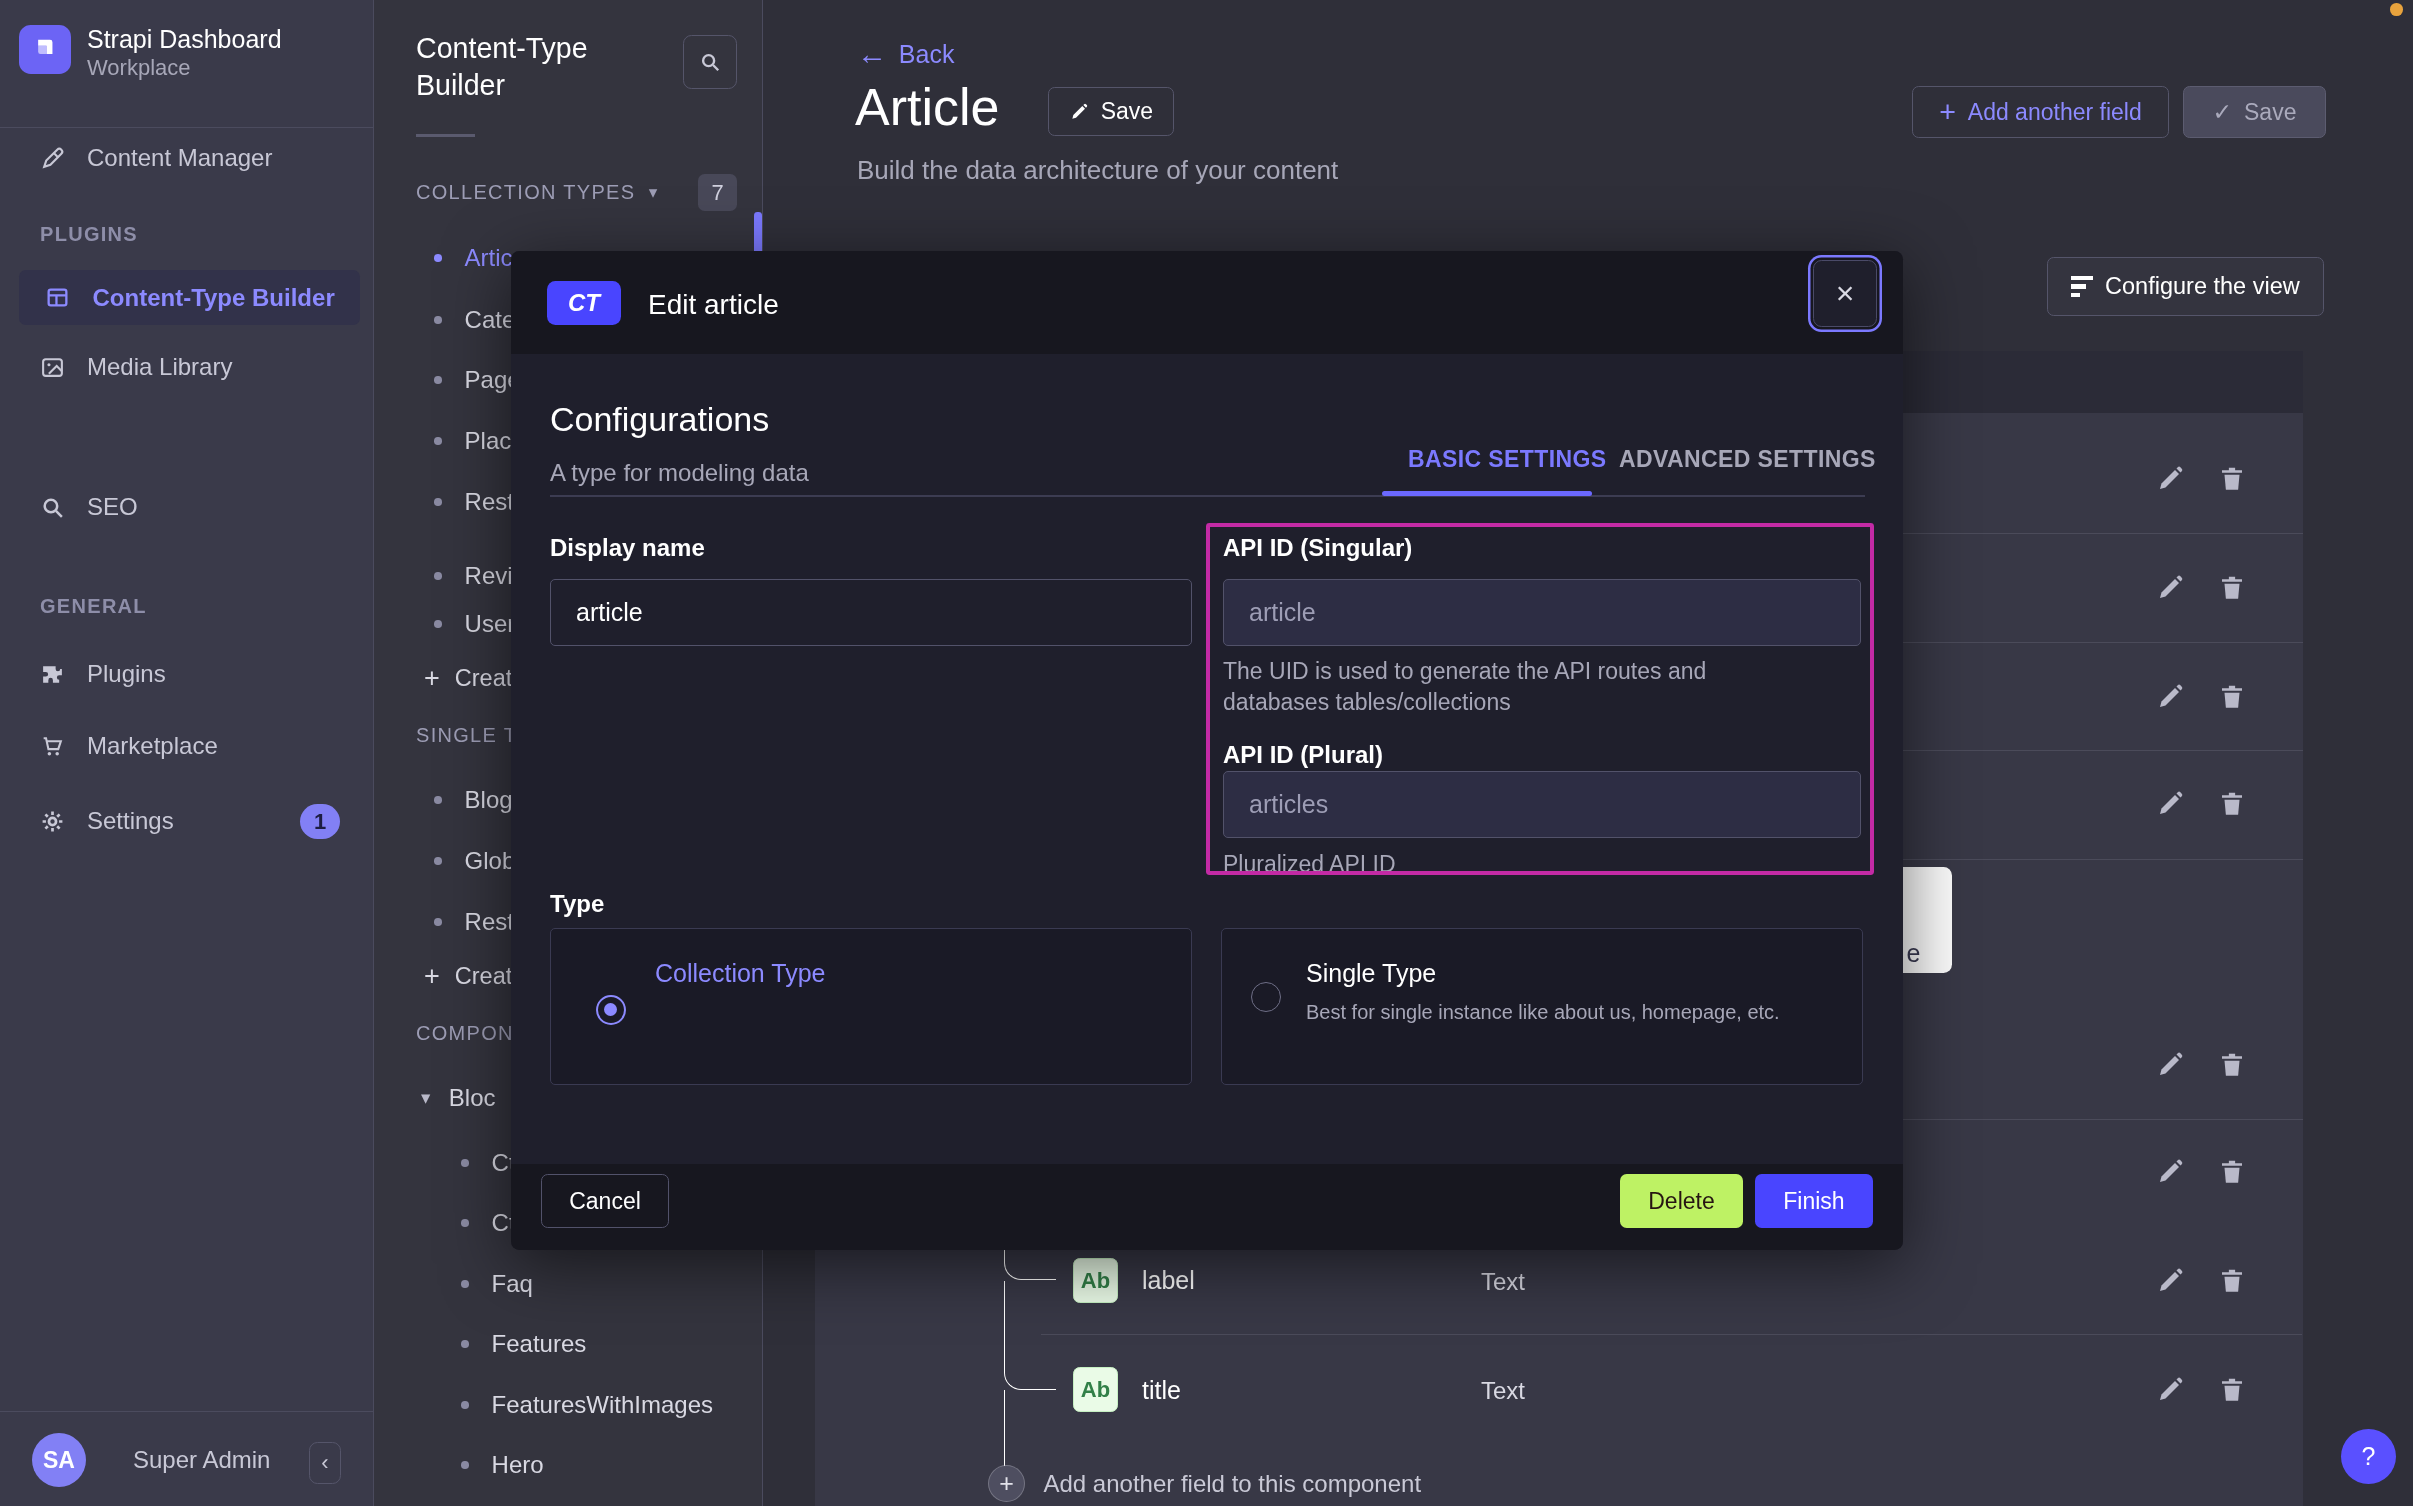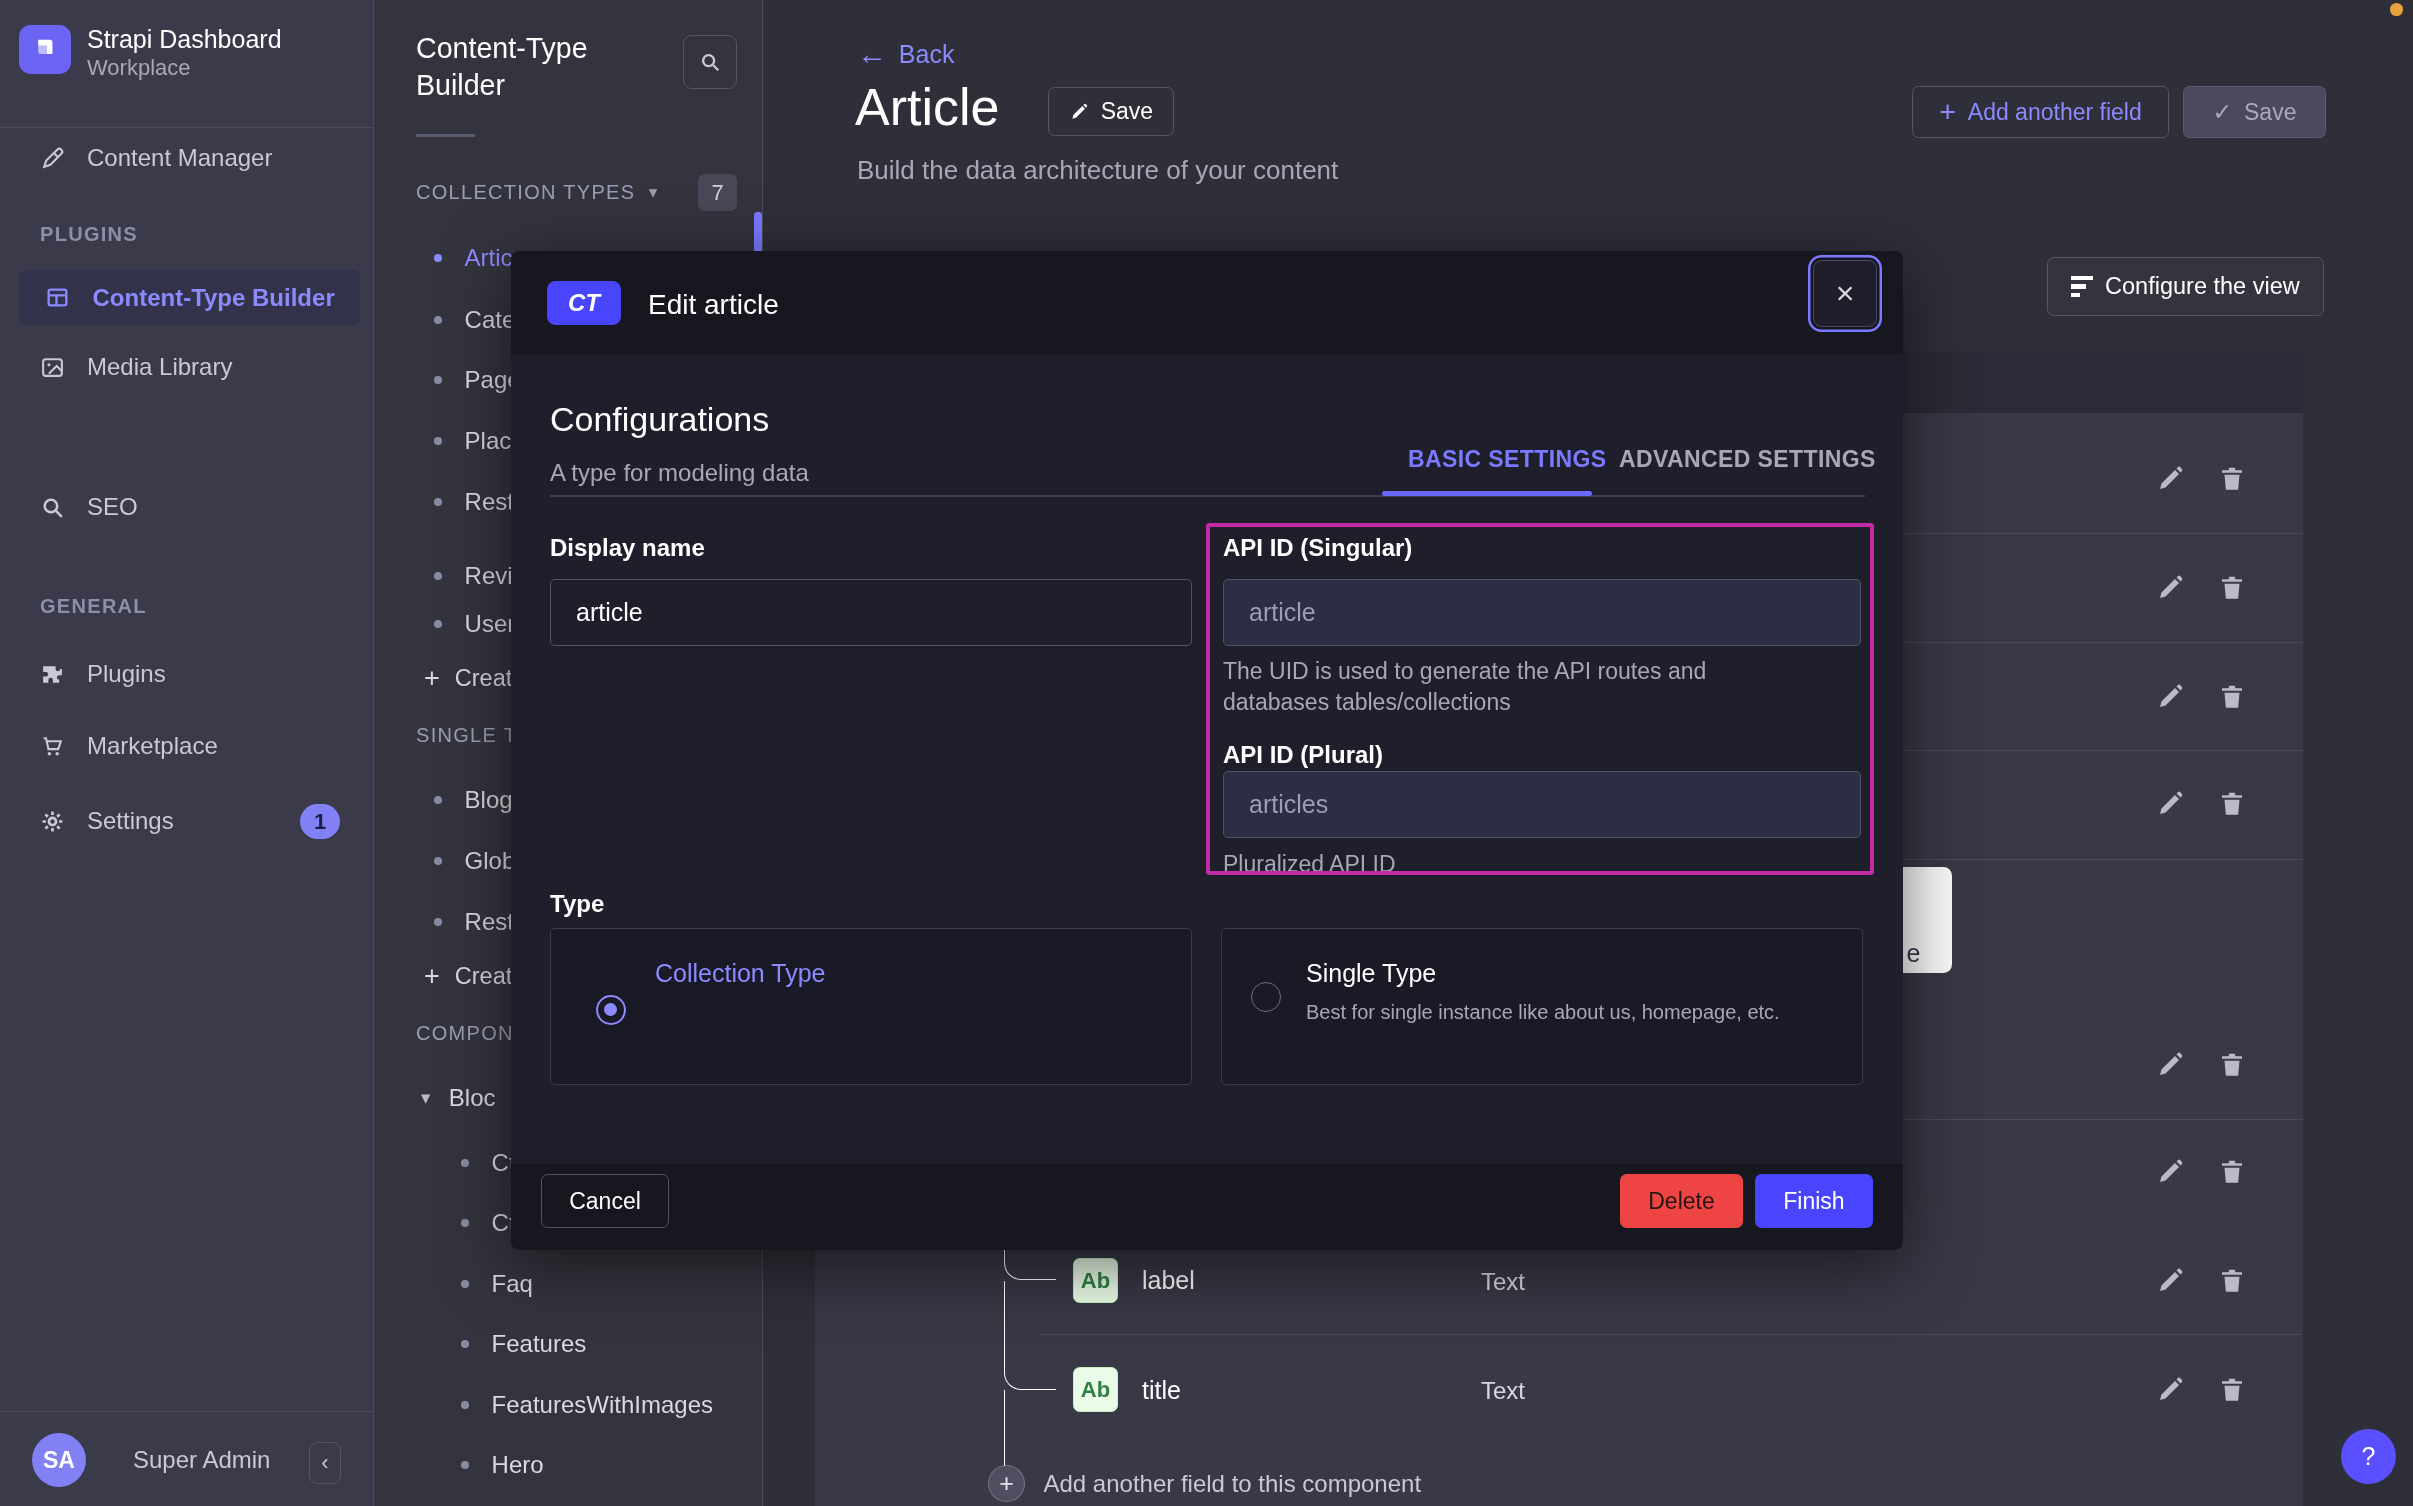--- a/index.html
+++ b/index.html
@@ -458,21 +458,21 @@
   </div>
 
   <div class="card" style="left:710px;top:677px;width:642px">
     <span class="radio" style="left:28.6px;top:53px;border:1.7px solid #6e6e86"></span>
     <div class="abs bold" style="left:84px;top:30px;font-size:25px">Single Type</div>
     <div class="abs" style="left:84px;top:72px;font-size:20px;color:#a7a7b8;white-space:nowrap">Best for single instance like about us, homepage, etc.</div>
   </div>
 
   <div class="modal-foot">
     <div class="btn btn-outline abs bold" style="left:30px;top:10px;width:128px;height:54px;font-size:23px;border-color:#52526a">Cancel</div>
-    <div class="btn abs bold" style="left:1109px;top:10px;width:123px;height:54px;background:#ef4444;color:#261512;font-size:23px">Delete</div>
+    <div class="btn abs bold" style="left:1109px;top:10px;width:123px;height:54px;background:#bef264;color:#261512;font-size:23px">Delete</div>
     <div class="btn abs bold" style="left:1244px;top:10px;width:118px;height:54px;background:#4945ff;color:#fff;font-size:23px">Finish</div>
   </div>
 </div>
 
 <div class="abs" style="left:2341px;top:1429px;width:55px;height:55px;border-radius:50%;background:#5a50ff;display:flex;align-items:center;justify-content:center;font-size:25px;z-index:11;cursor:pointer">
     <span>?</span>
   </div>
 <div class="abs" style="left:2390px;top:3.4px;width:12.6px;height:12.6px;border-radius:50%;background:#e8a33d;z-index:11"></div>
 
 

